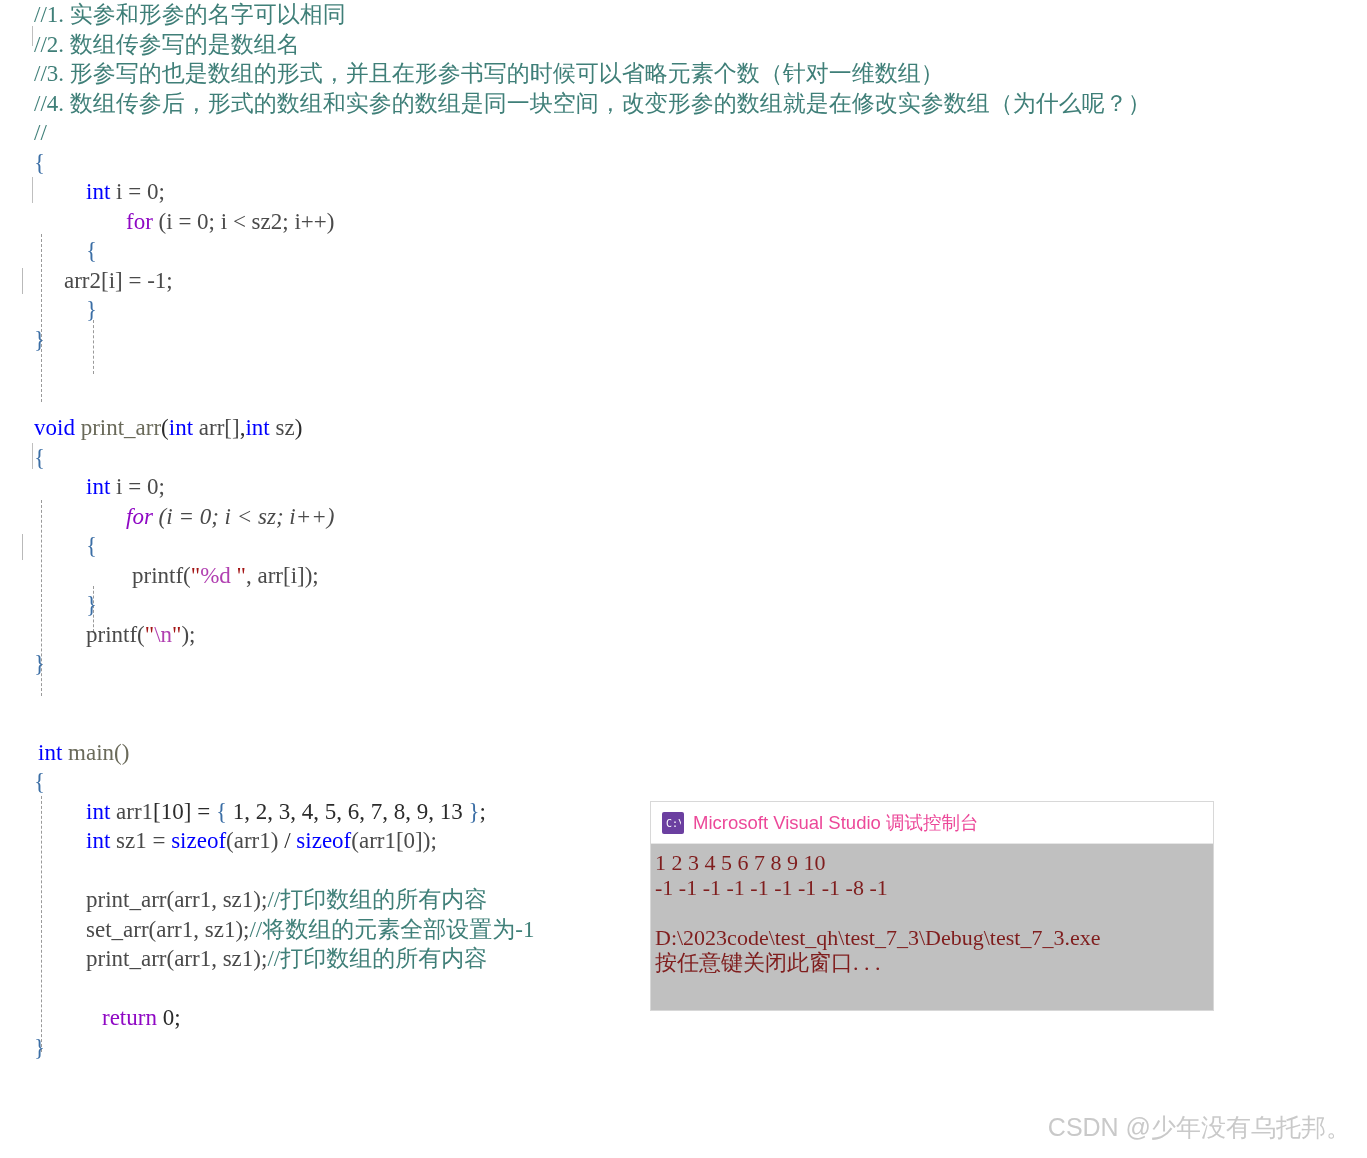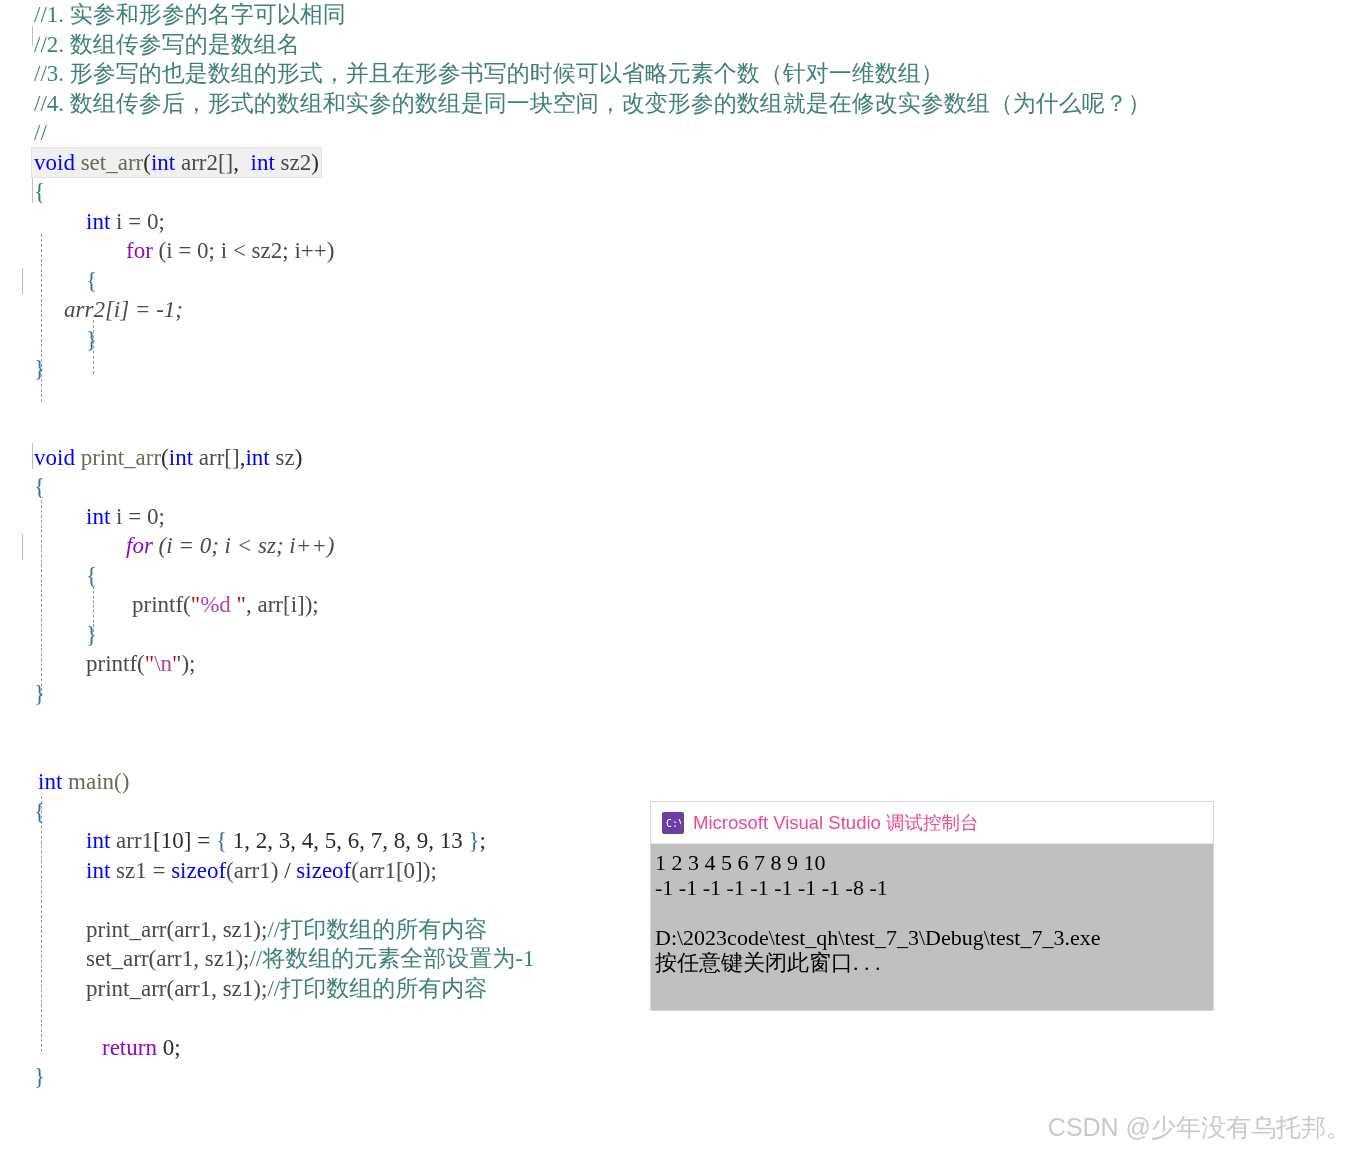--- a/index.html
+++ b/index.html
@@ -116,21 +116,21 @@
     color: #ec4899;
     white-space: nowrap;
   }
   #console-body {
     padding: 6px 0 0 4px;
   }
   .console-line {
     font-family: "Liberation Serif", "DejaVu Serif", serif;
     font-size: 22px;
     line-height: 25px;
-    color: #000000;
+    color: #7f1d1d;
     white-space: pre;
   }
   .console-blank { height: 25px; }
 
   
   #watermark {
     position: absolute;
     right: 16px;
     bottom: 14px;
     font-family: Liberation Sans, sans-serif;
@@ -158,26 +158,25 @@
   <div class="guide" style="left:83px; top:586px; height:46px;"></div>
 
   <div class="guide" style="left:31px; top:796px; height:256px;"></div>
 
   <div class="code-line"><span class="cmt">//1. 实参和形参的名字可以相同</span></div>
   <div class="code-line"><span class="cmt">//2. 数组传参写的是数组名</span></div>
   <div class="code-line"><span class="cmt">//3. 形参写的也是数组的形式，并且在形参书写的时候可以省略元素个数（针对一维数组）</span></div>
   <div class="code-line"><span class="cmt">//4. 数组传参后，形式的数组和实参的数组是同一块空间，改变形参的数组就是在修改实参数组（为什么呢？）</span></div>
   <div class="code-line"><span class="cmt">//</span></div>
 
-  <div class="code-line"><span class="sig-highlight"><span class="kw">void</span><span class="fn"> set_arr</span><span class="punc">(</span><span class="kw">int</span><span class="id"> arr2[]</span><span class="punc">,  </span><span class="kw">int</span><span class="id"> sz2</span><span class="punc">)</span></span></div>
   <div class="code-line"><span class="brace">{</span></div>
   <div class="code-line" style="padding-left:76px;"><span class="kw">int</span><span class="id"> i = 0;</span></div>
   <div class="code-line" style="padding-left:116px;"><span class="kw2">for</span><span class="id"> (i = 0; i &lt; sz2; i++)</span></div>
   <div class="code-line" style="padding-left:76px;"><span class="brace">{</span></div>
-  <div class="code-line" style="padding-left:54px;font-style:italic;"><span class="id">arr2[i] = -1;</span></div>
+  <div class="code-line" style="padding-left:54px;"><span class="id">arr2[i] = -1;</span></div>
   <div class="code-line" style="padding-left:76px;"><span class="brace">}</span></div>
   <div class="code-line"><span class="brace">}</span></div>
 
   <div class="blank-line"></div>
   <div class="blank-line"></div>
 
   <div class="code-line"><span class="kw">void</span><span class="fn"> print_arr</span><span class="punc">(</span><span class="kw">int</span><span class="id"> arr[]</span><span class="punc">,</span><span class="kw">int</span><span class="id"> sz</span><span class="punc">)</span></div>
   <div class="code-line"><span class="brace">{</span></div>
   <div class="code-line" style="padding-left:76px;"><span class="kw">int</span><span class="id"> i = 0;</span></div>
   <div class="code-line" style="padding-left:116px;font-style:italic;"><span class="kw2">for</span><span class="id"> (i = 0; i &lt; sz; i++)</span></div>

